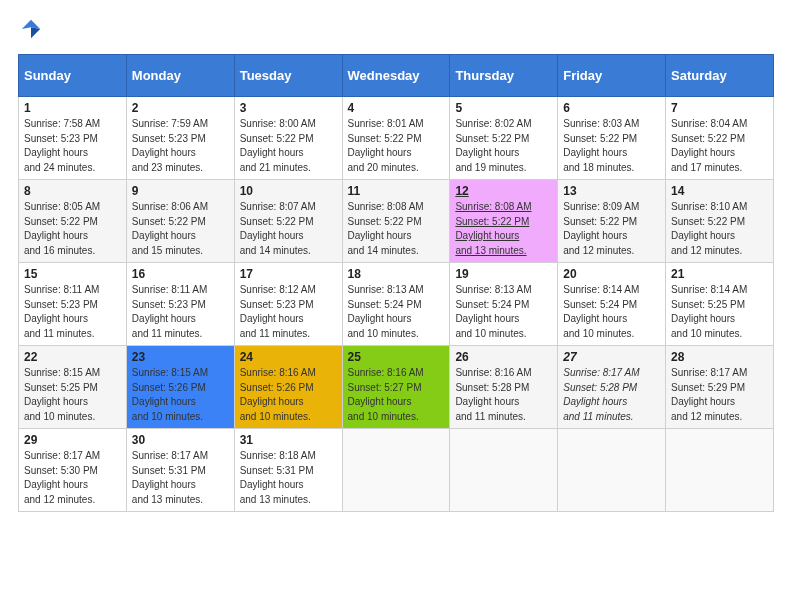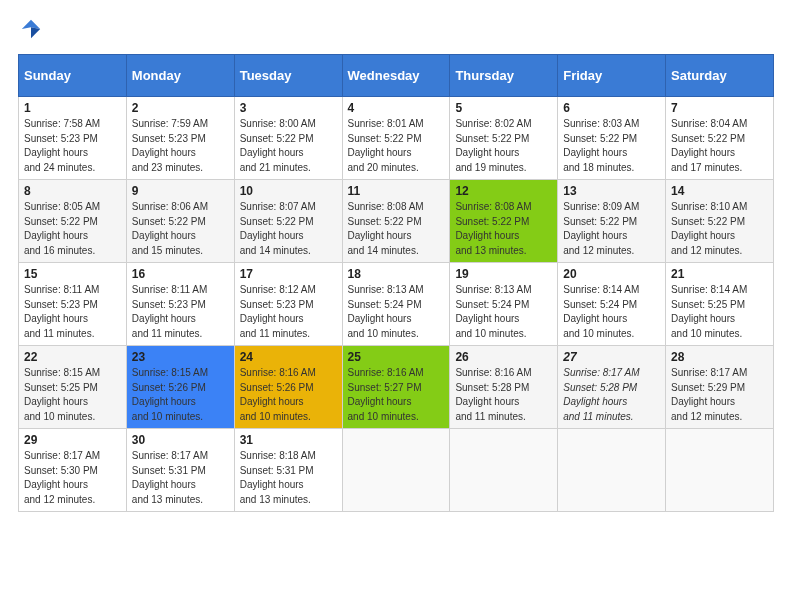--- a/index.html
+++ b/index.html
@@ -172,21 +172,21 @@
 <div class="day-info">Sunrise: 8:06 AM<br>Sunset: 5:22 PM<br>Daylight hours<br>and 15 minutes.</div>
           </td>
           <td style="background: rgb(245, 245, 245);">
             <span class="day-num">10</span>
 <div class="day-info">Sunrise: 8:07 AM<br>Sunset: 5:22 PM<br>Daylight hours<br>and 14 minutes.</div>
           </td>
           <td style="background: rgb(245, 245, 245);">
             <span class="day-num">11</span>
 <div class="day-info">Sunrise: 8:08 AM<br>Sunset: 5:22 PM<br>Daylight hours<br>and 14 minutes.</div>
           </td>
-          <td style="background: #84cc16;">
+          <td style="background: #f0abfc; text-decoration: underline;">
             <span class="day-num">12</span>
 <div class="day-info">Sunrise: 8:08 AM<br>Sunset: 5:22 PM<br>Daylight hours<br>and 13 minutes.</div>
           </td>
           <td style="background: rgb(245, 245, 245);">
             <span class="day-num">13</span>
 <div class="day-info">Sunrise: 8:09 AM<br>Sunset: 5:22 PM<br>Daylight hours<br>and 12 minutes.</div>
           </td>
           <td style="background: rgb(245, 245, 245);">
             <span class="day-num">14</span>
 <div class="day-info">Sunrise: 8:10 AM<br>Sunset: 5:22 PM<br>Daylight hours<br>and 12 minutes.</div>

